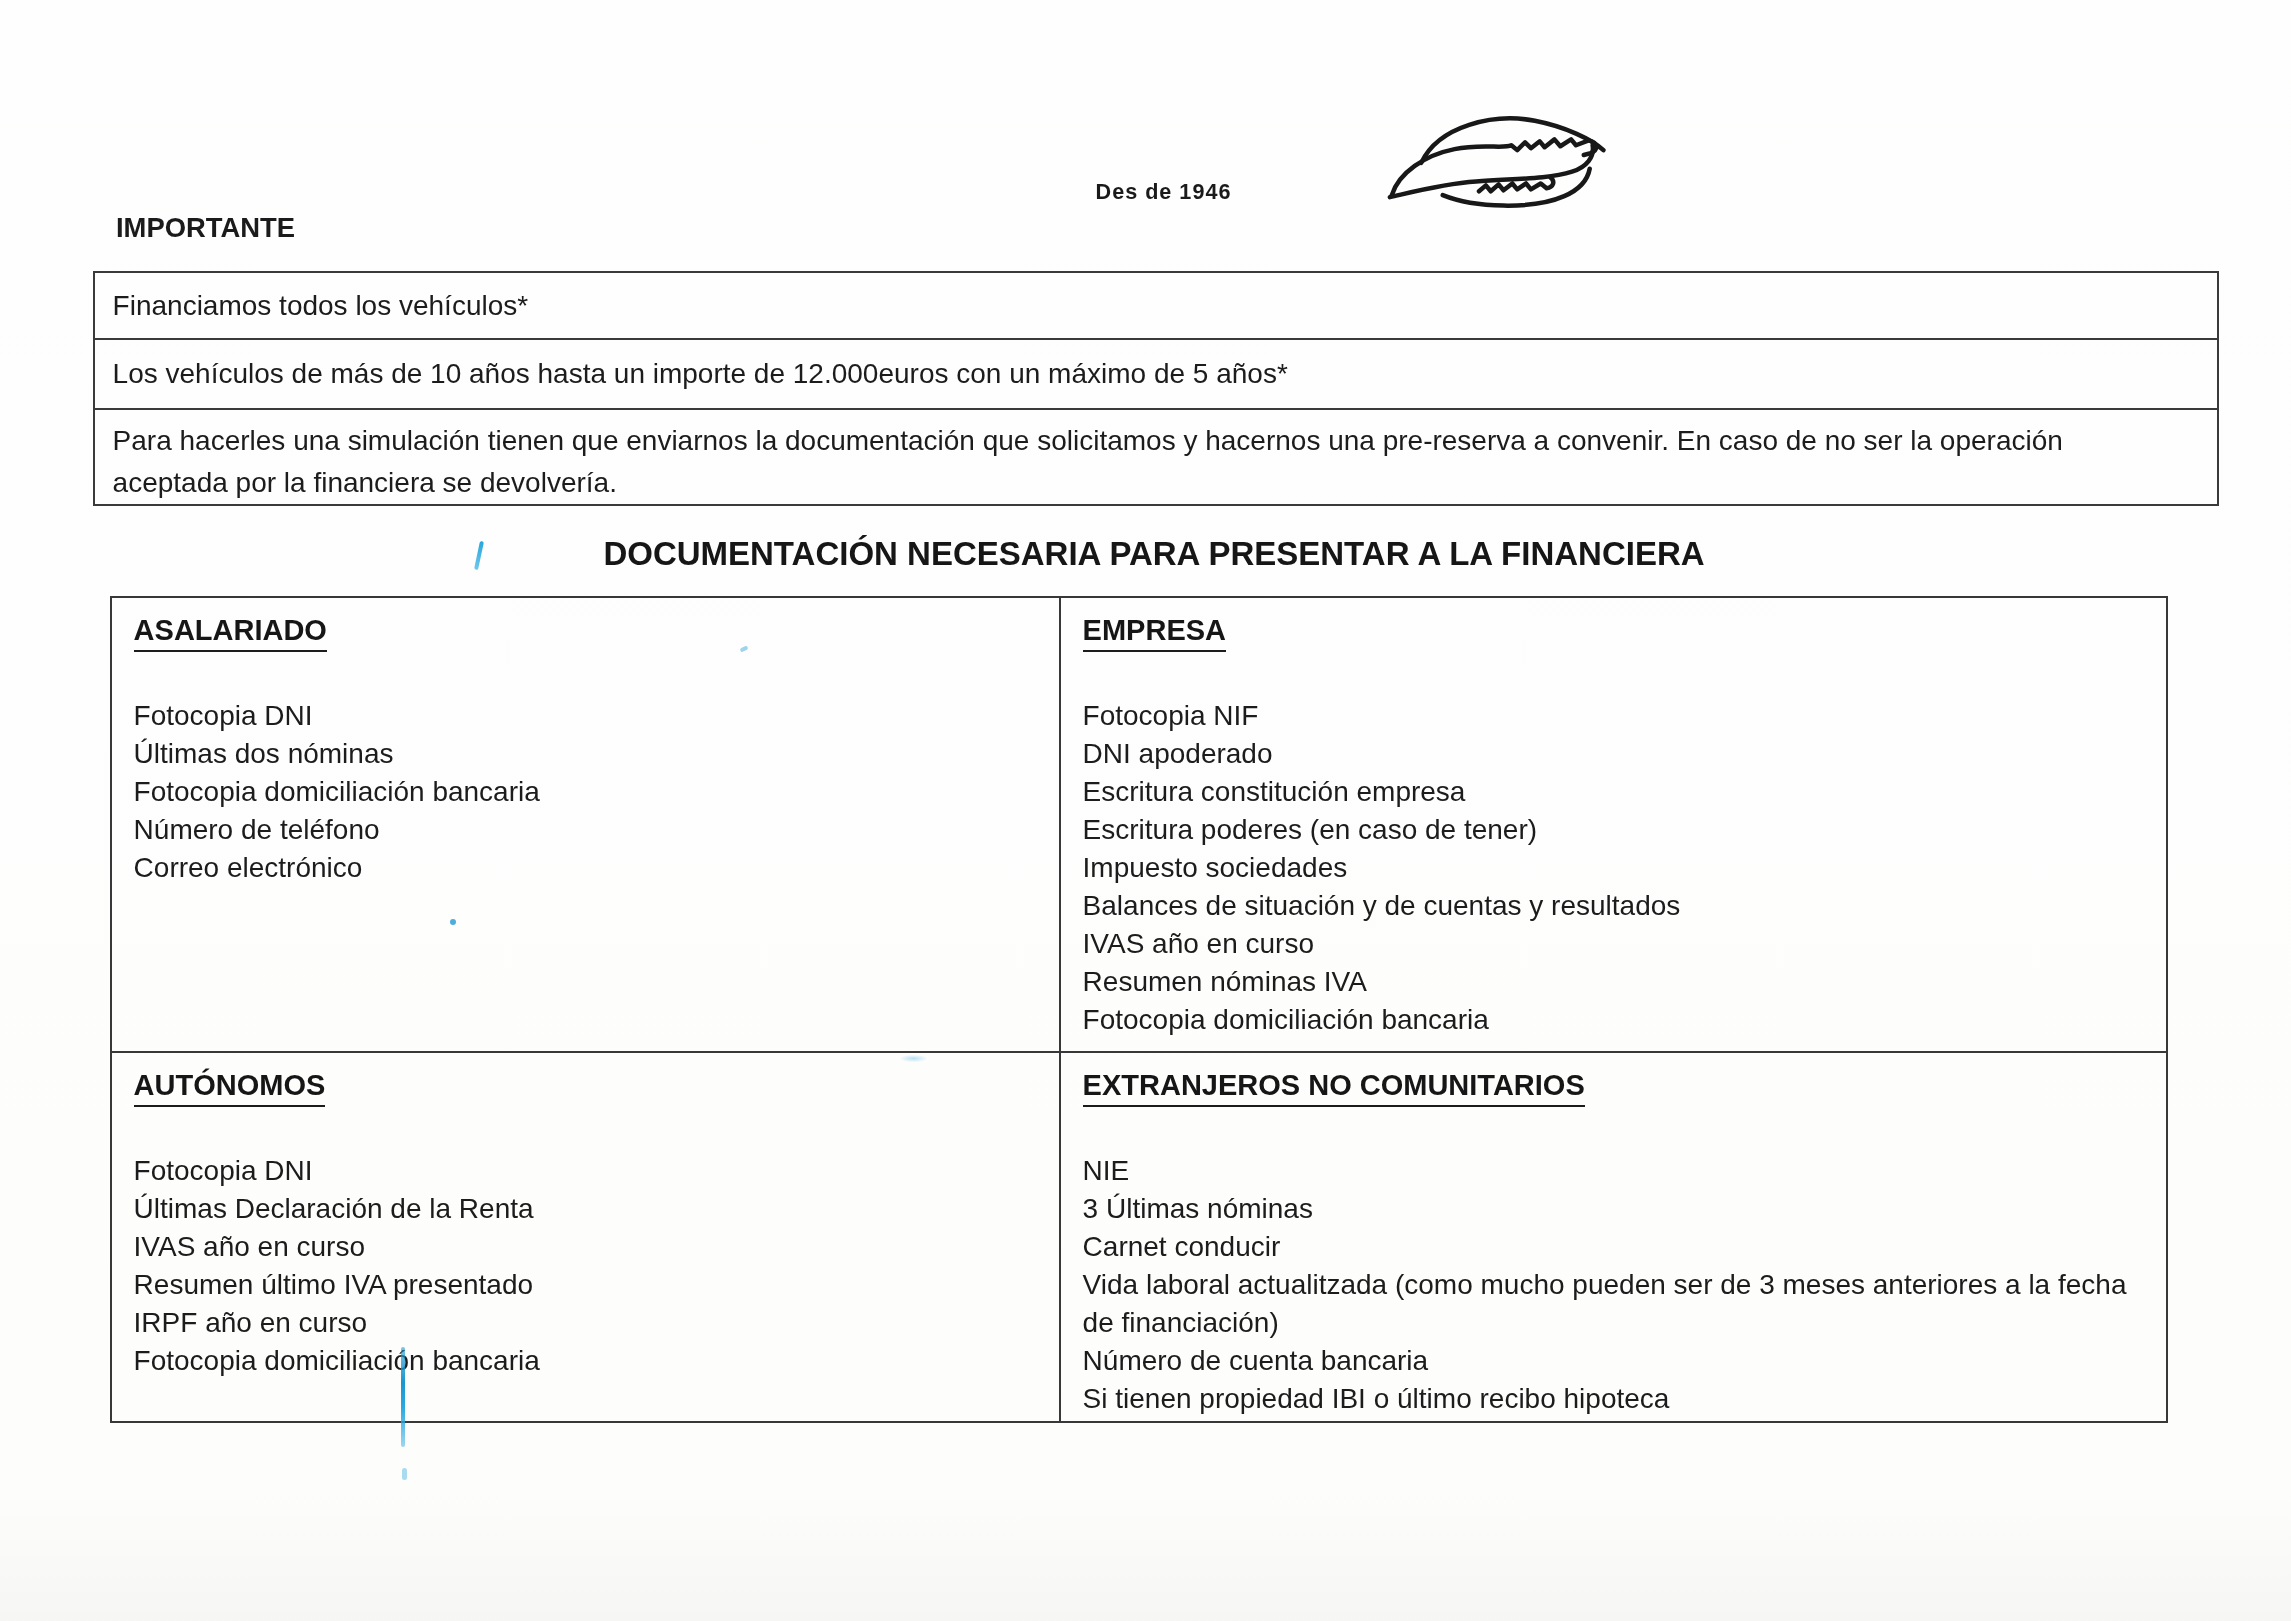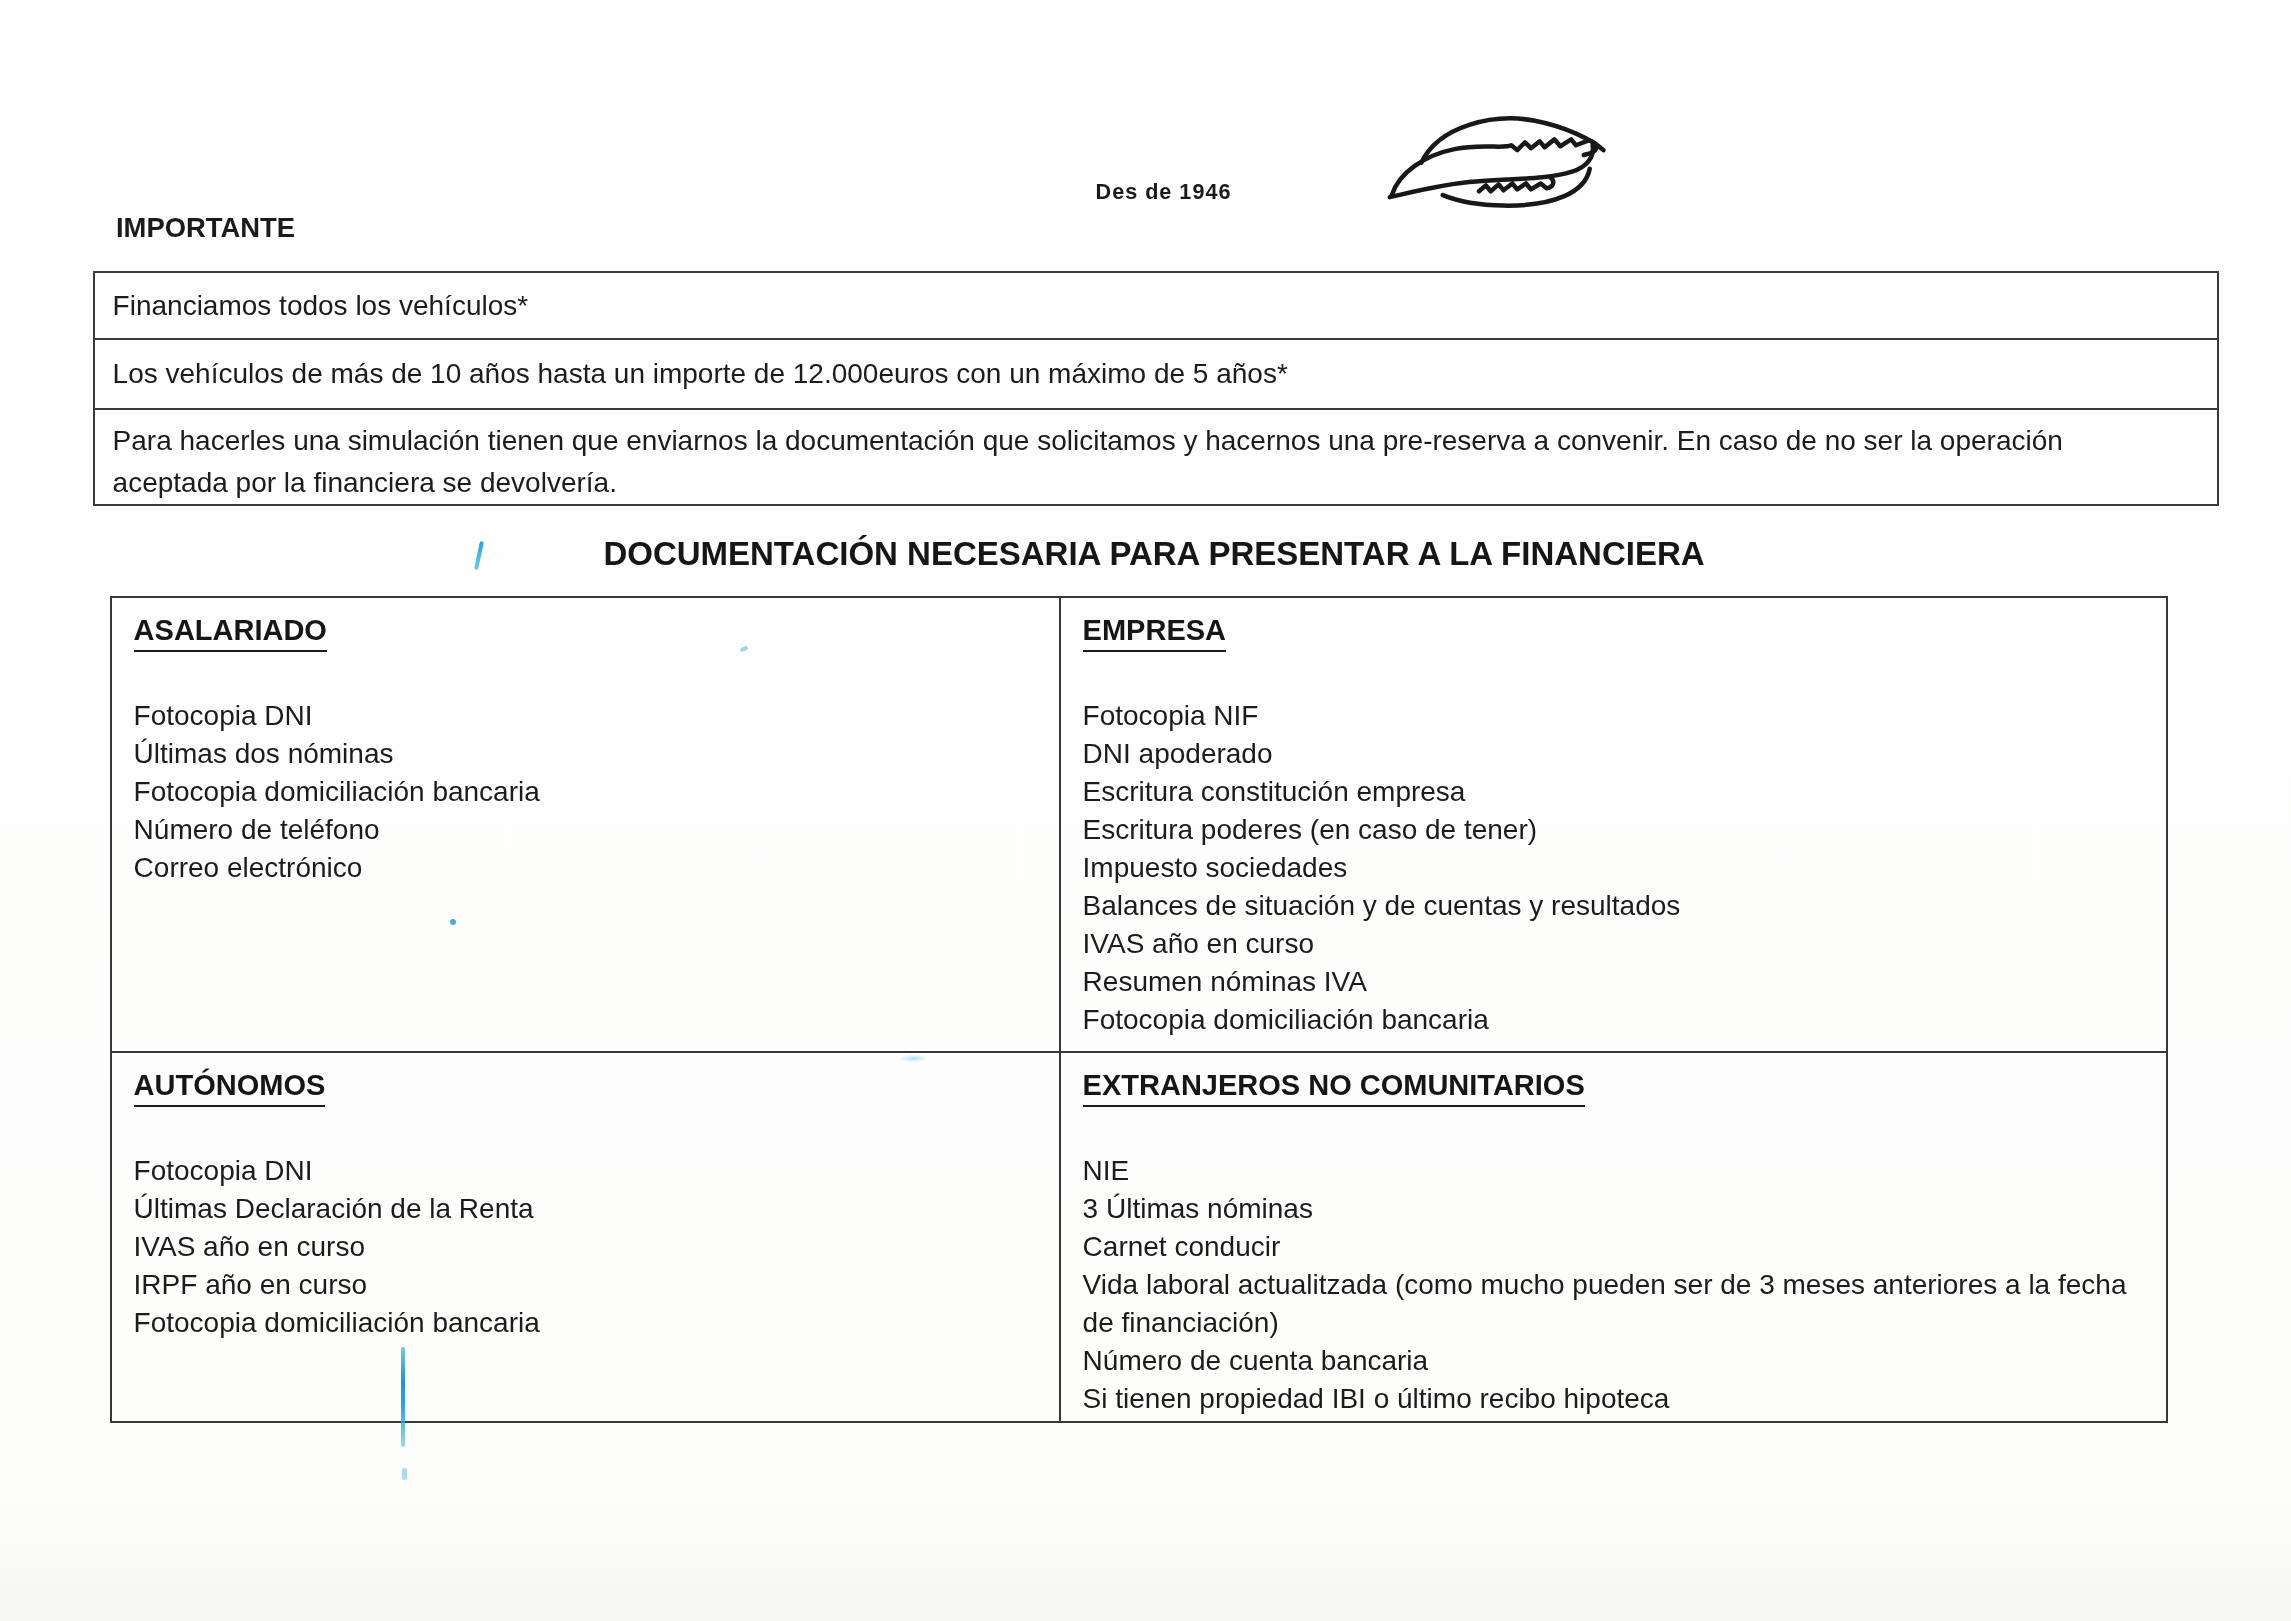--- a/index.html
+++ b/index.html
@@ -168,20 +168,21 @@
           <div class="doc-item">Fotocopia domiciliación bancaria</div>
         </div>
     </div>
 
     <div class="req-cell col1 row2">
       <div class="doc-header">AUTÓNOMOS</div>
       <div class="doc-items">
           <div class="doc-item">Fotocopia DNI</div>
           <div class="doc-item">Últimas Declaración de la Renta</div>
           <div class="doc-item">IVAS año en curso</div>
+          <div class="doc-item">Resumen último IVA presentado</div>
           <div class="doc-item">IRPF año en curso</div>
           <div class="doc-item">Fotocopia domiciliación bancaria</div>
         </div>
     </div>
 
     <div class="req-cell col2 row2">
       <div class="doc-header">EXTRANJEROS NO COMUNITARIOS</div>
       <div class="doc-items">
           <div class="doc-item">NIE</div>
           <div class="doc-item">3 Últimas nóminas</div>

